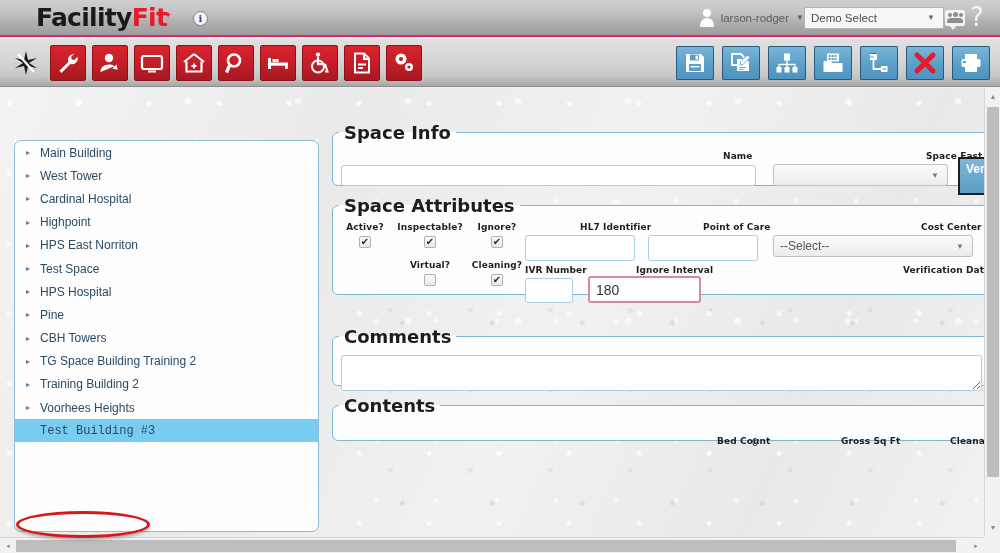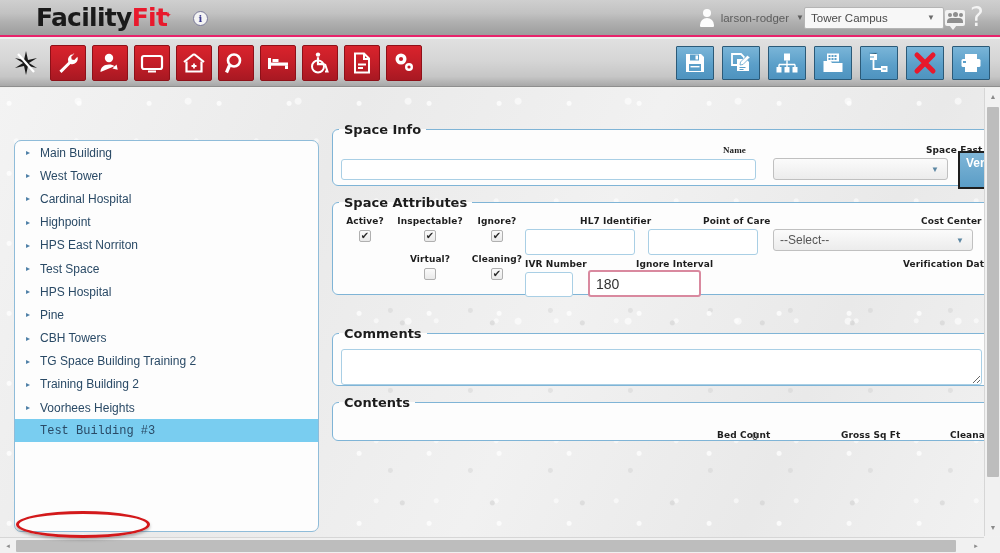--- a/index.html
+++ b/index.html
@@ -193,21 +193,21 @@
   }
   fieldset.panel {
     border: 1px solid #7fb4d6;
     border-radius: 6px;
     background: #fdfdfd;
     margin: 0 0 9px 0;
     padding: 0;
     position: relative;
   }
   fieldset.panel > legend {
-    font-size: 13px; font-weight: bold; color: #1d1d1d;
+    font-size: 18px; font-weight: bold; color: #1d1d1d;
     padding: 0 5px; margin-left: 6px;
     font-family: "DejaVu Sans", sans-serif;
   }
   .panel-body { padding: 4px 10px 9px 10px; position: relative; }
 
   .fld-label {
     font-size: 9px; font-weight: bold; color: #1e1e1e;
     font-family: "DejaVu Sans", sans-serif;
     letter-spacing: 0.1px;
     white-space: nowrap;
@@ -241,21 +241,21 @@
     background: linear-gradient(to bottom, #fbfbfb, #e9e9e9);
     border-radius: 2px;
     display: flex; align-items: center; justify-content: center;
     font-size: 10px; color: #2a2a2a; line-height: 1;
     font-family: "DejaVu Sans", sans-serif;
   }
 
   
   #space-info { height: 64px; }
   #si-name-input { position: absolute; left: 8px; top: 22px; width: 415px; }
-  #si-name-label { position: absolute; left: 390px; top: 8px; font-family: Liberation Serif, serif; }
+  #si-name-label { position: absolute; left: 390px; top: 8px; }
   #si-type-label { position: absolute; left: 593px; top: 8px; }
   #si-type-select { position: absolute; left: 440px; top: 21px; width: 175px; }
   #verify-now-btn {
     position: absolute; left: 625px; top: 14px;
     width: 44px; height: 38px;
     background: linear-gradient(to bottom, #7fb6d8, #5b9dc6);
     border: 2px solid #1e1e1e;
     color: #ffffff; font-size: 12px; font-weight: bold;
     text-align: left; padding: 3px 0 0 6px; line-height: 14px;
     overflow: hidden; white-space: nowrap;
@@ -325,21 +325,21 @@
     <div class="info-icon">i</div>
   </div>
 
   <div id="header-right">
     <div class="user-block">
       <span class="avatar-icon"></span>
       <span class="user-name">larson-rodger</span>
       <span class="caret-small">▼</span>
     </div>
     <div id="campus-select">
-      <span>Tower Campus</span>
+      <span>Demo Select</span>
       <span class="sel-caret">▼</span>
     </div>
     <div class="hdr-icon-btn">
       <span class="group-icon">
         <i class="gb"></i>
           <i class="g1"></i>
           <i class="g2"></i>
           <i class="g3"></i>
       </span>
     </div>

